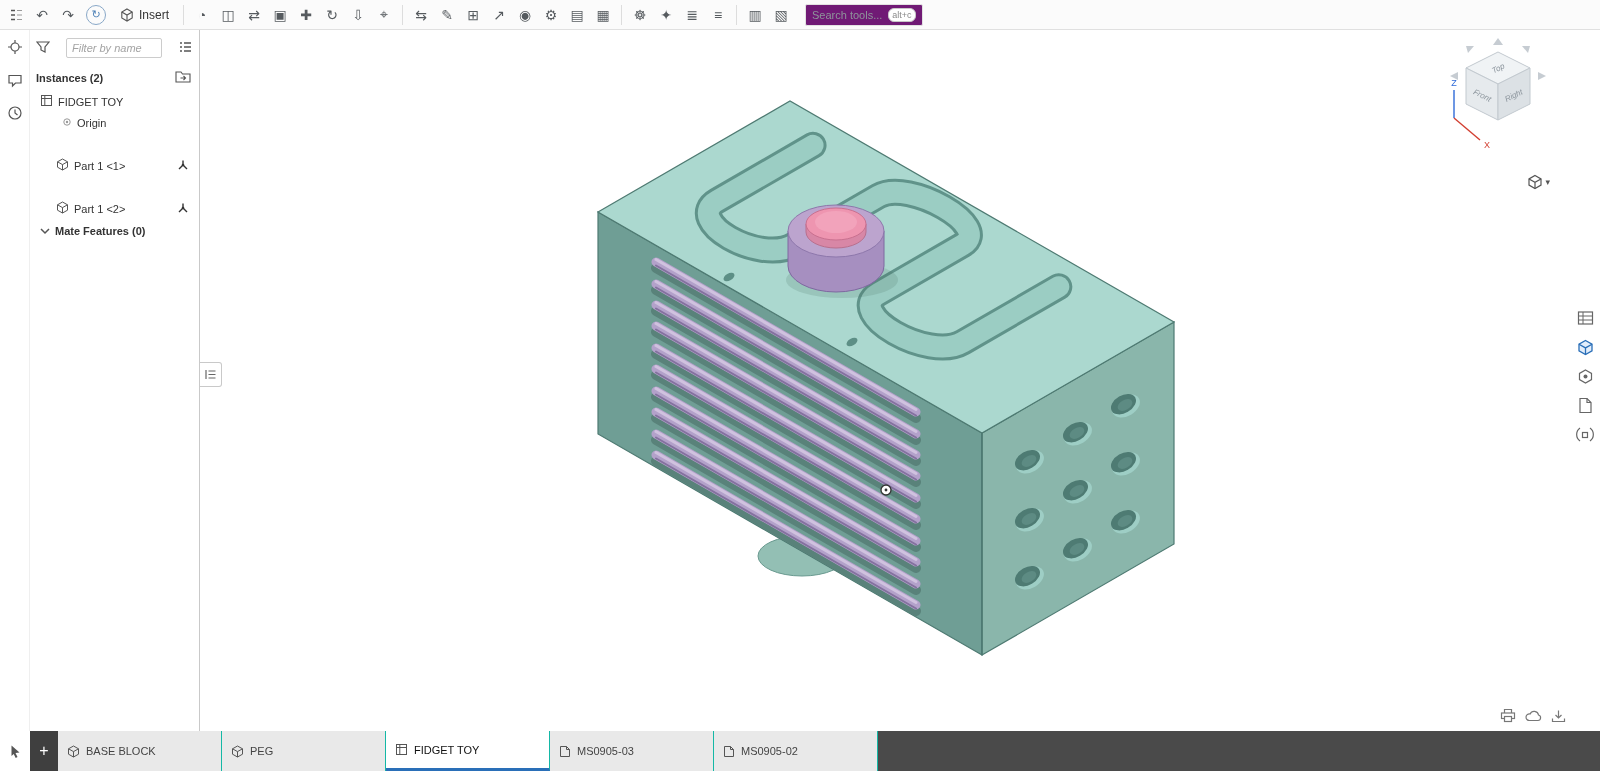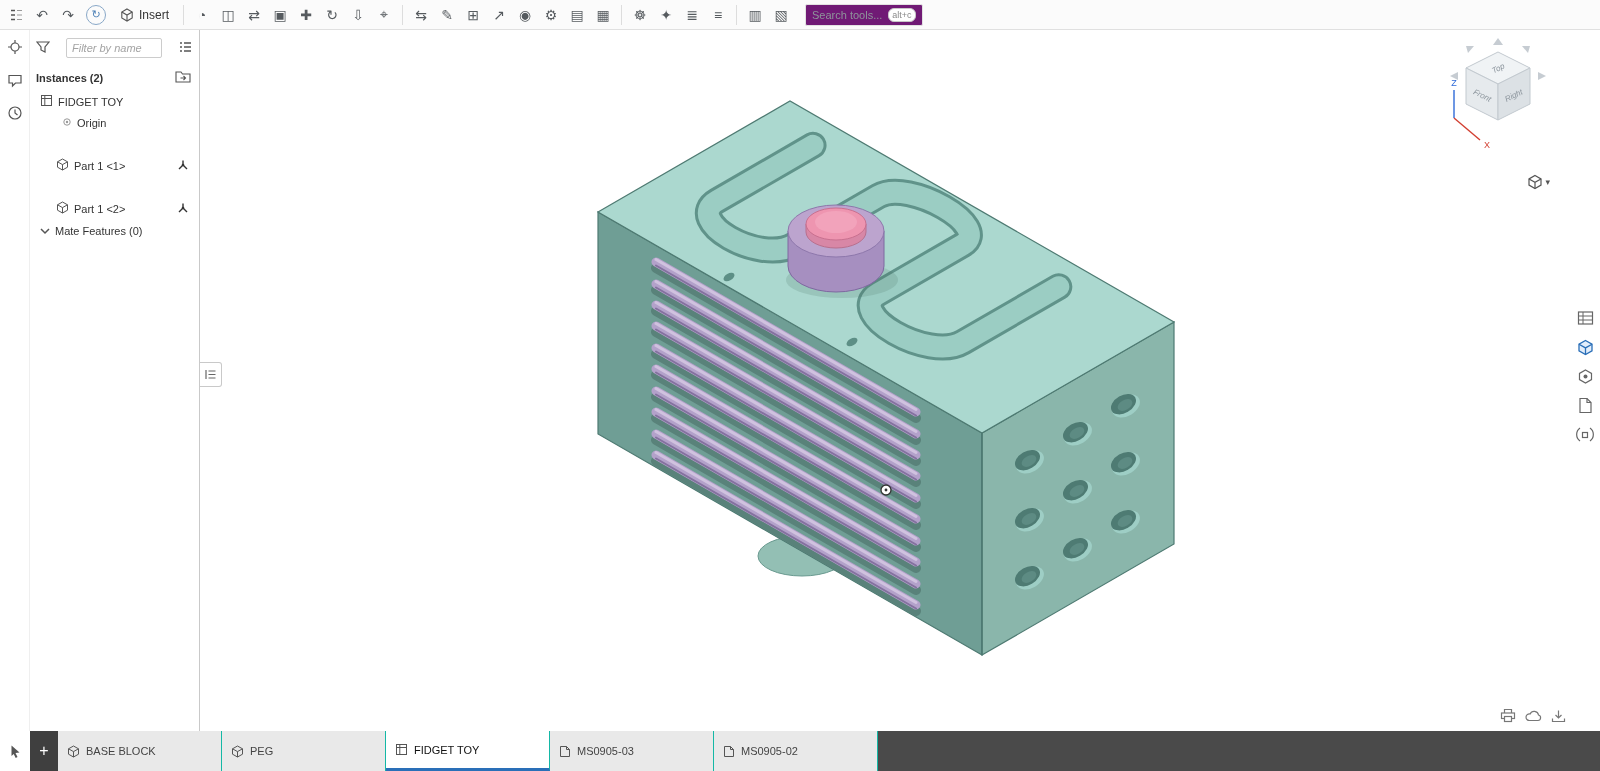--- a/index.html
+++ b/index.html
@@ -26,21 +26,21 @@
   .filter-input::placeholder{color:#a3a3a3;}
   .instances-row{display:flex;align-items:center;margin-top:12px;padding-right:8px;font-size:11px;font-weight:bold;color:#333;text-align:center;}
   .instances-row .spacer{flex:1;}
   .tree{margin-top:6px;font-size:11px;color:#333;}
   .tree-row{display:flex;align-items:center;height:21px;gap:5px;cursor:pointer;padding-right:10px;}
   .tree-row .lbl{white-space:nowrap;}
   .tree-row .push{flex:1;}
   .ind1{padding-left:4px;}
   .ind2{padding-left:26px;}
   .ind3{padding-left:20px;margin-top:22px;}
-  .mate-row{margin-top:1px;color:#333;}
+  .mate-row{margin-top:1px;color:#333;font-weight:bold;}
 
   
   .viewport{position:absolute;top:30px;left:200px;right:0;bottom:40px;background:#fff;overflow:hidden;}
   .scene{position:absolute;left:0;top:0;}
   .view-cube{position:absolute;top:4px;right:42px;width:120px;height:132px;}
   .view-menu{position:absolute;top:144px;right:50px;display:flex;align-items:center;gap:2px;color:#555;cursor:pointer;}
   .view-menu .caret{font-size:9px;color:#555;}
   .right-tools{position:absolute;top:278px;right:5px;display:flex;flex-direction:column;gap:9px;align-items:center;}
   .rt-icon{width:20px;height:20px;display:flex;align-items:center;justify-content:center;cursor:pointer;}
   .panel-handle{position:absolute;top:332px;left:0;width:21px;height:23px;background:#fff;border:1px solid #c9c9c9;border-left:none;border-radius:0 3px 3px 0;display:flex;align-items:center;justify-content:center;cursor:pointer;}

